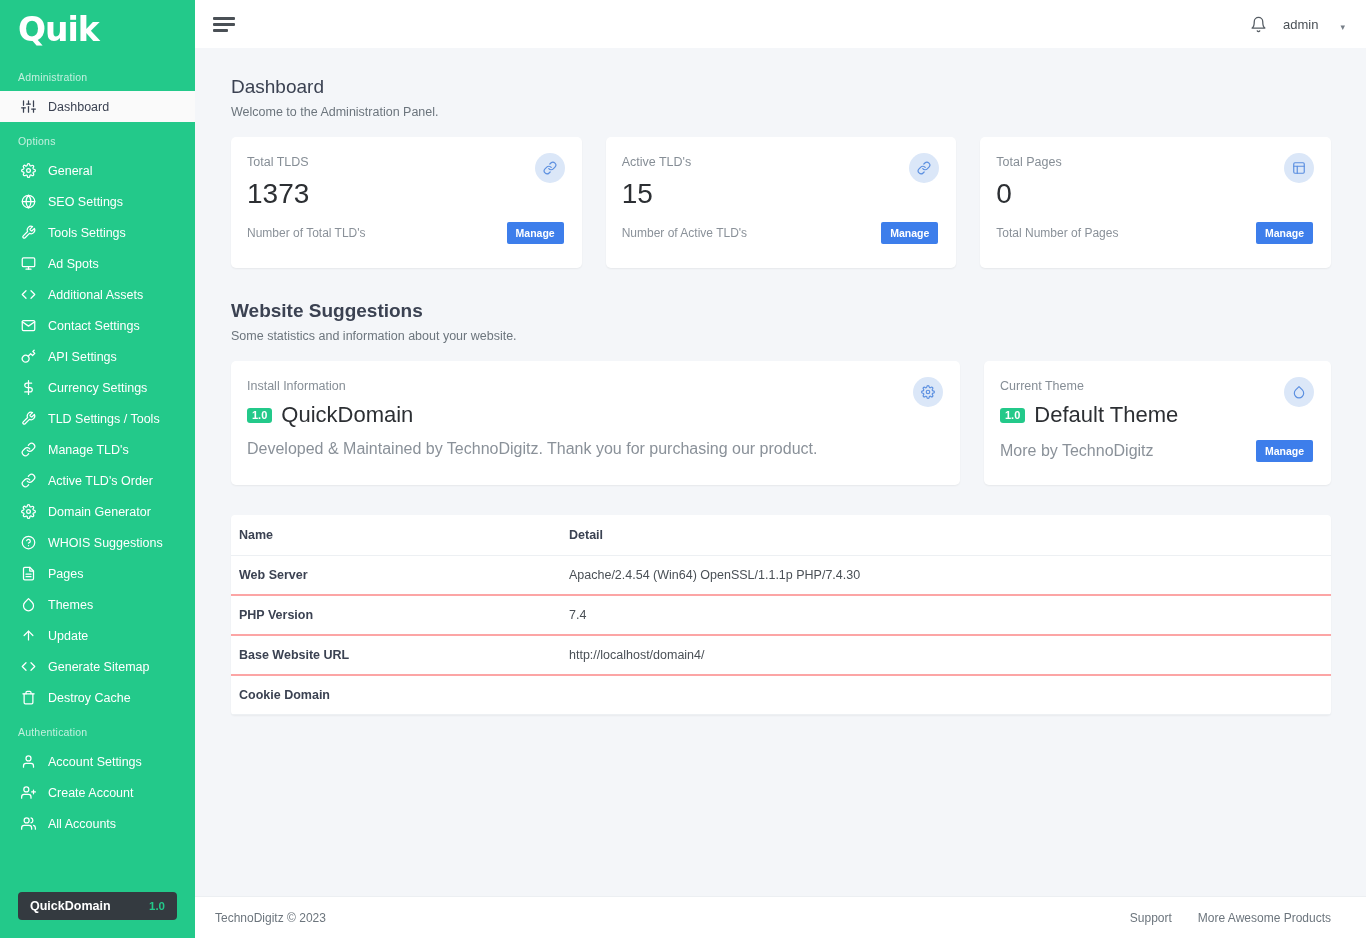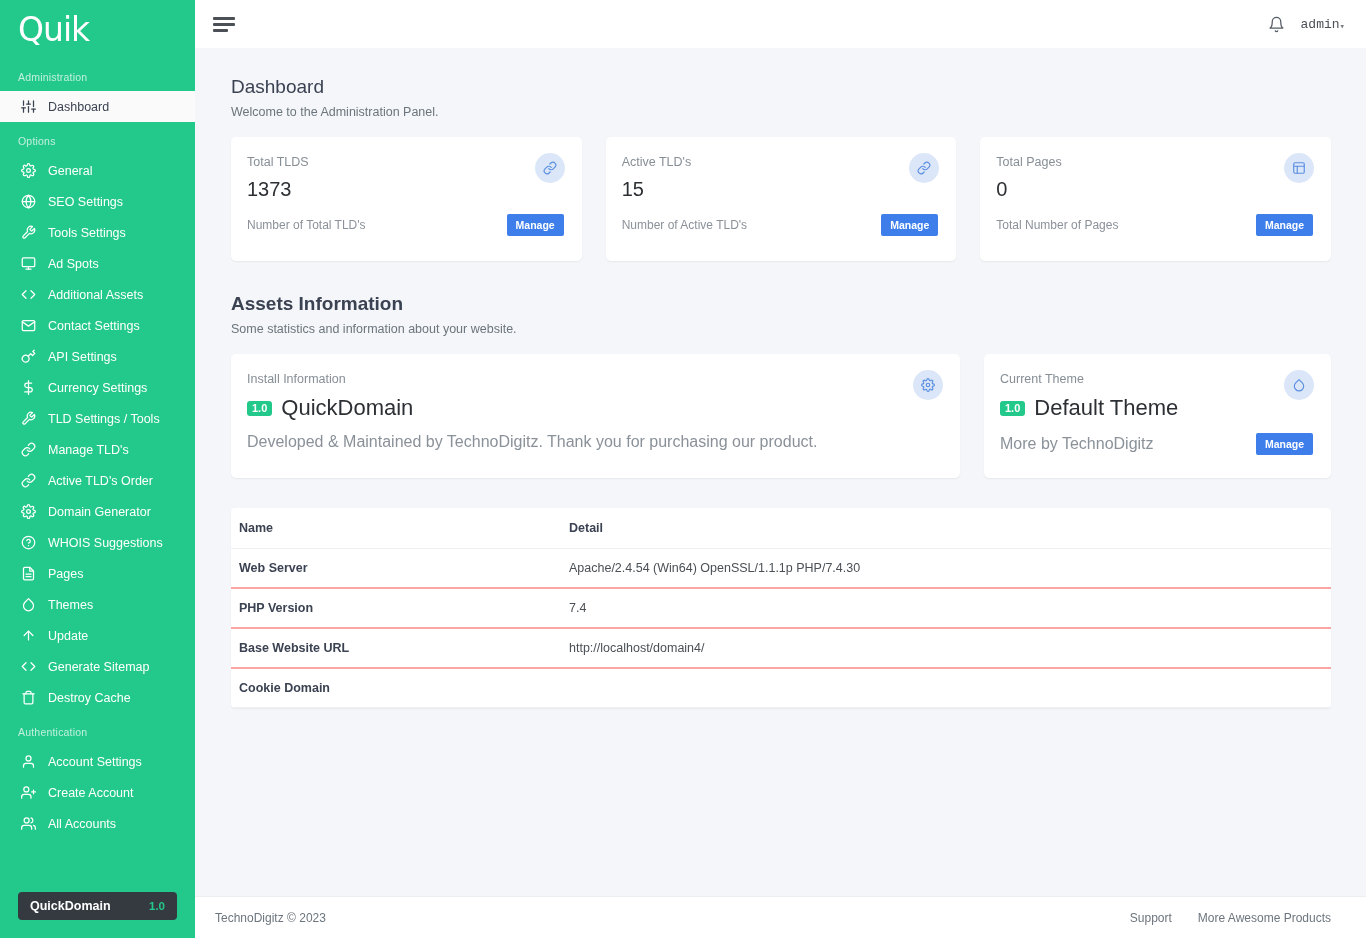--- a/index.html
+++ b/index.html
@@ -20,21 +20,21 @@
     overflow: hidden;
     display: flex;
     flex-direction: column;
   }
   #brand {
     height: 58px;
     display: flex; align-items: center;
     padding-left: 18px;
   }
   #brand .logo {
-    font-size: 33px; font-weight: normal; color: #ffffff;
+    font-size: 33px; font-weight: bold; color: #ffffff;
     letter-spacing: -1px;
     font-family: "DejaVu Sans", sans-serif;
   }
   .nav-scroll { flex: 1 1 auto; }
   .nav-heading {
     font-size: 10.5px;
     color: rgba(255,255,255,.72);
     padding: 13px 0 8px 18px;
     letter-spacing: .2px;
   }
@@ -90,21 +90,21 @@
     flex: 0 0 48px;
   }
   #hamburger { cursor: pointer; display: flex; flex-direction: column; gap: 3px; width: 22px; }
   #hamburger span { display: block; height: 3px; background: #4a5056; border-radius: 1px; }
   #hamburger span:nth-child(1) { width: 22px; }
   #hamburger span:nth-child(2) { width: 22px; }
   #hamburger span:nth-child(3) { width: 15px; }
   #topbar-right { display: flex; align-items: center; gap: 16px; }
   #topbar-right .bell { cursor: pointer; display: flex; }
   #topbar-right .bell svg { width: 17px; height: 17px; }
-  #user-menu { display: flex; align-items: flex-end; gap: 0; cursor: pointer; color: #4a5056; font-size: 13px; font-family: Liberation Mono, monospace; }
+  #user-menu { display: flex; align-items: flex-end; gap: 22px; cursor: pointer; color: #4a5056; font-size: 13px; }
   #user-menu .caret { font-size: 9px; color: #777f88; }
 
   #content {
     flex: 1 1 auto;
     overflow: hidden;
     padding: 28px 36px 0 36px;
   }
   .page-title {
     font-size: 19px; color: #3b4252; font-weight: normal;
     margin-bottom: 7px;
@@ -115,21 +115,21 @@
   .stat-card {
     flex: 1 1 0;
     background: #ffffff;
     border-radius: 5px;
     box-shadow: 0 1px 2px rgba(0,0,0,.06);
     padding: 18px 18px 24px 16px;
     position: relative;
     min-height: 124px;
   }
   .stat-label { font-size: 12.5px; color: #868e96; margin-bottom: 10px; }
-  .stat-value { font-size: 20px; color: #2c2f33; font-weight: normal; line-height: 1.05; margin-bottom: 14px; }
+  .stat-value { font-size: 28px; color: #2c2f33; font-weight: normal; line-height: 1.05; margin-bottom: 14px; }
   .stat-footrow { display: flex; align-items: center; justify-content: space-between; }
   .stat-desc { font-size: 12px; color: #8a9199; }
   .round-icon {
     position: absolute; top: 16px; right: 17px;
     width: 30px; height: 30px; border-radius: 50%;
     background: #dbe7f8;
     display: flex; align-items: center; justify-content: center;
   }
   .round-icon svg { width: 14px; height: 14px; }
   .btn-manage {
@@ -492,21 +492,21 @@
           <div class="round-icon">
             <svg viewBox="0 0 24 24" fill="none" stroke="#5b8fe0" stroke-width="2" stroke-linecap="round" stroke-linejoin="round">
               <rect x="3" y="3" width="18" height="18" rx="2" ry="2"></rect>
               <line x1="3" y1="9" x2="21" y2="9"></line>
               <line x1="9" y1="21" x2="9" y2="9"></line>
             </svg>
           </div>
         </div>
       </div>
 
-    <h2 class="sec-title">Assets Information</h2>
+    <h2 class="sec-title">Website Suggestions</h2>
     <div class="sec-sub">Some statistics and information about your website.</div>
 
     <div class="info-row">
 
       <div class="info-card wide">
         <div class="info-label">Install Information</div>
         <div class="info-title-line">
           <span class="ver-chip">1.0</span>
           <span class="info-title">QuickDomain</span>
         </div>

